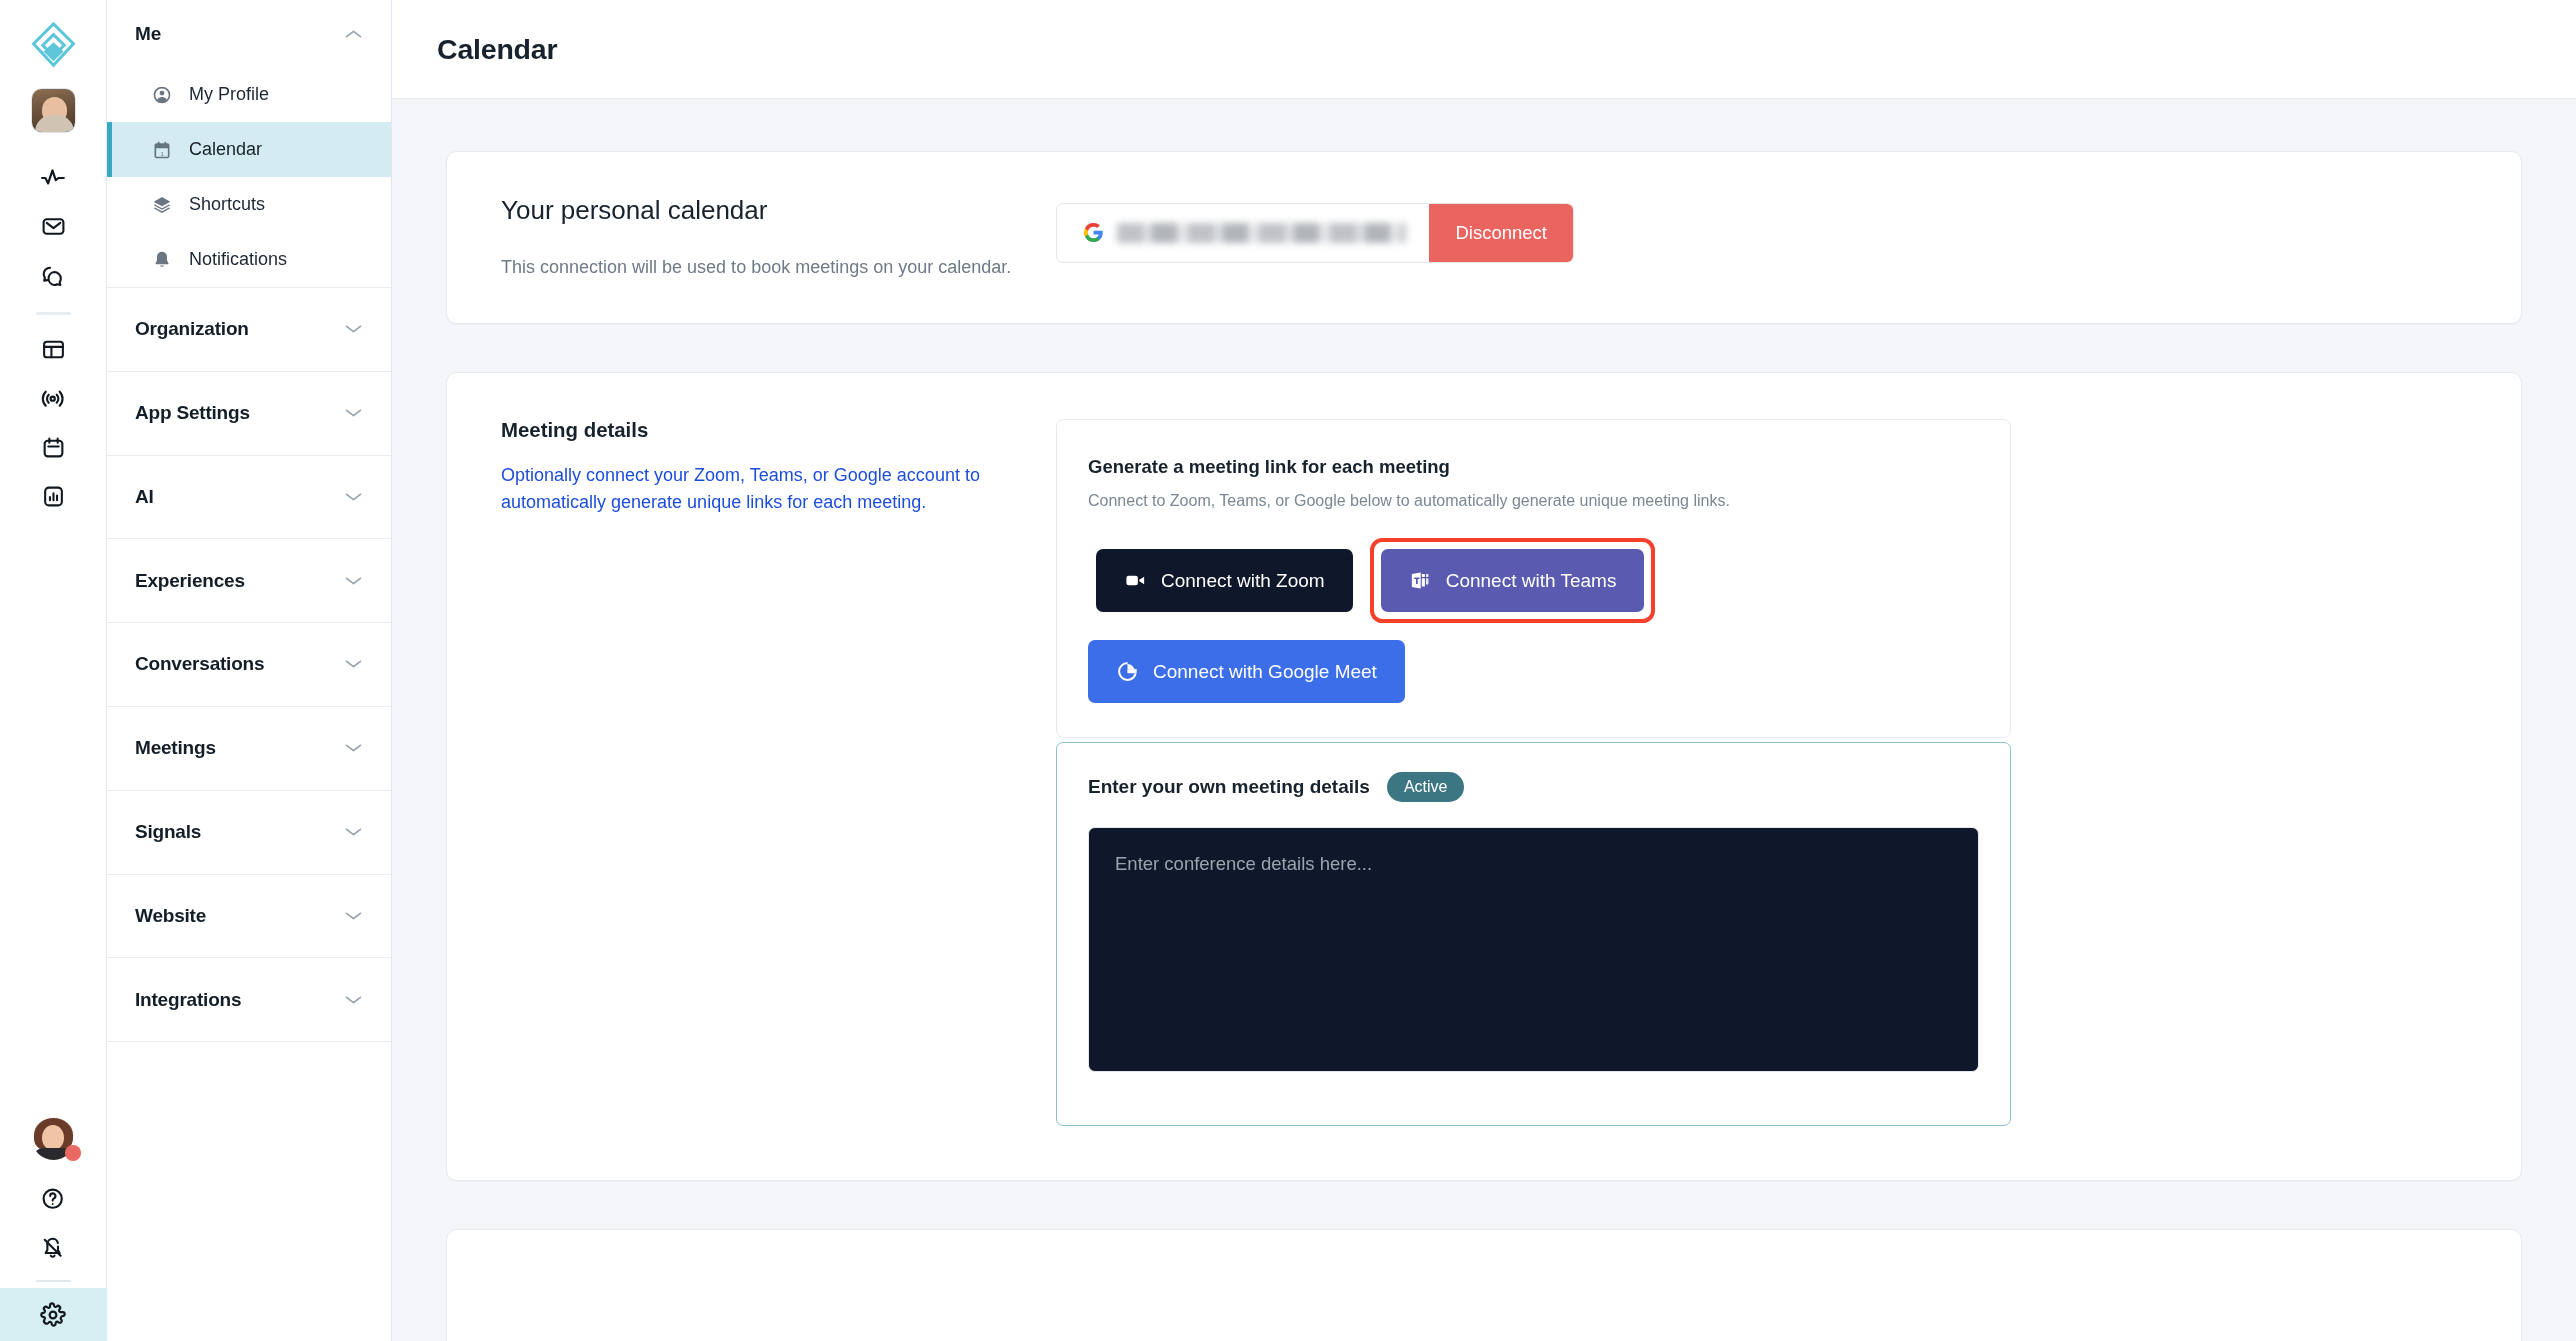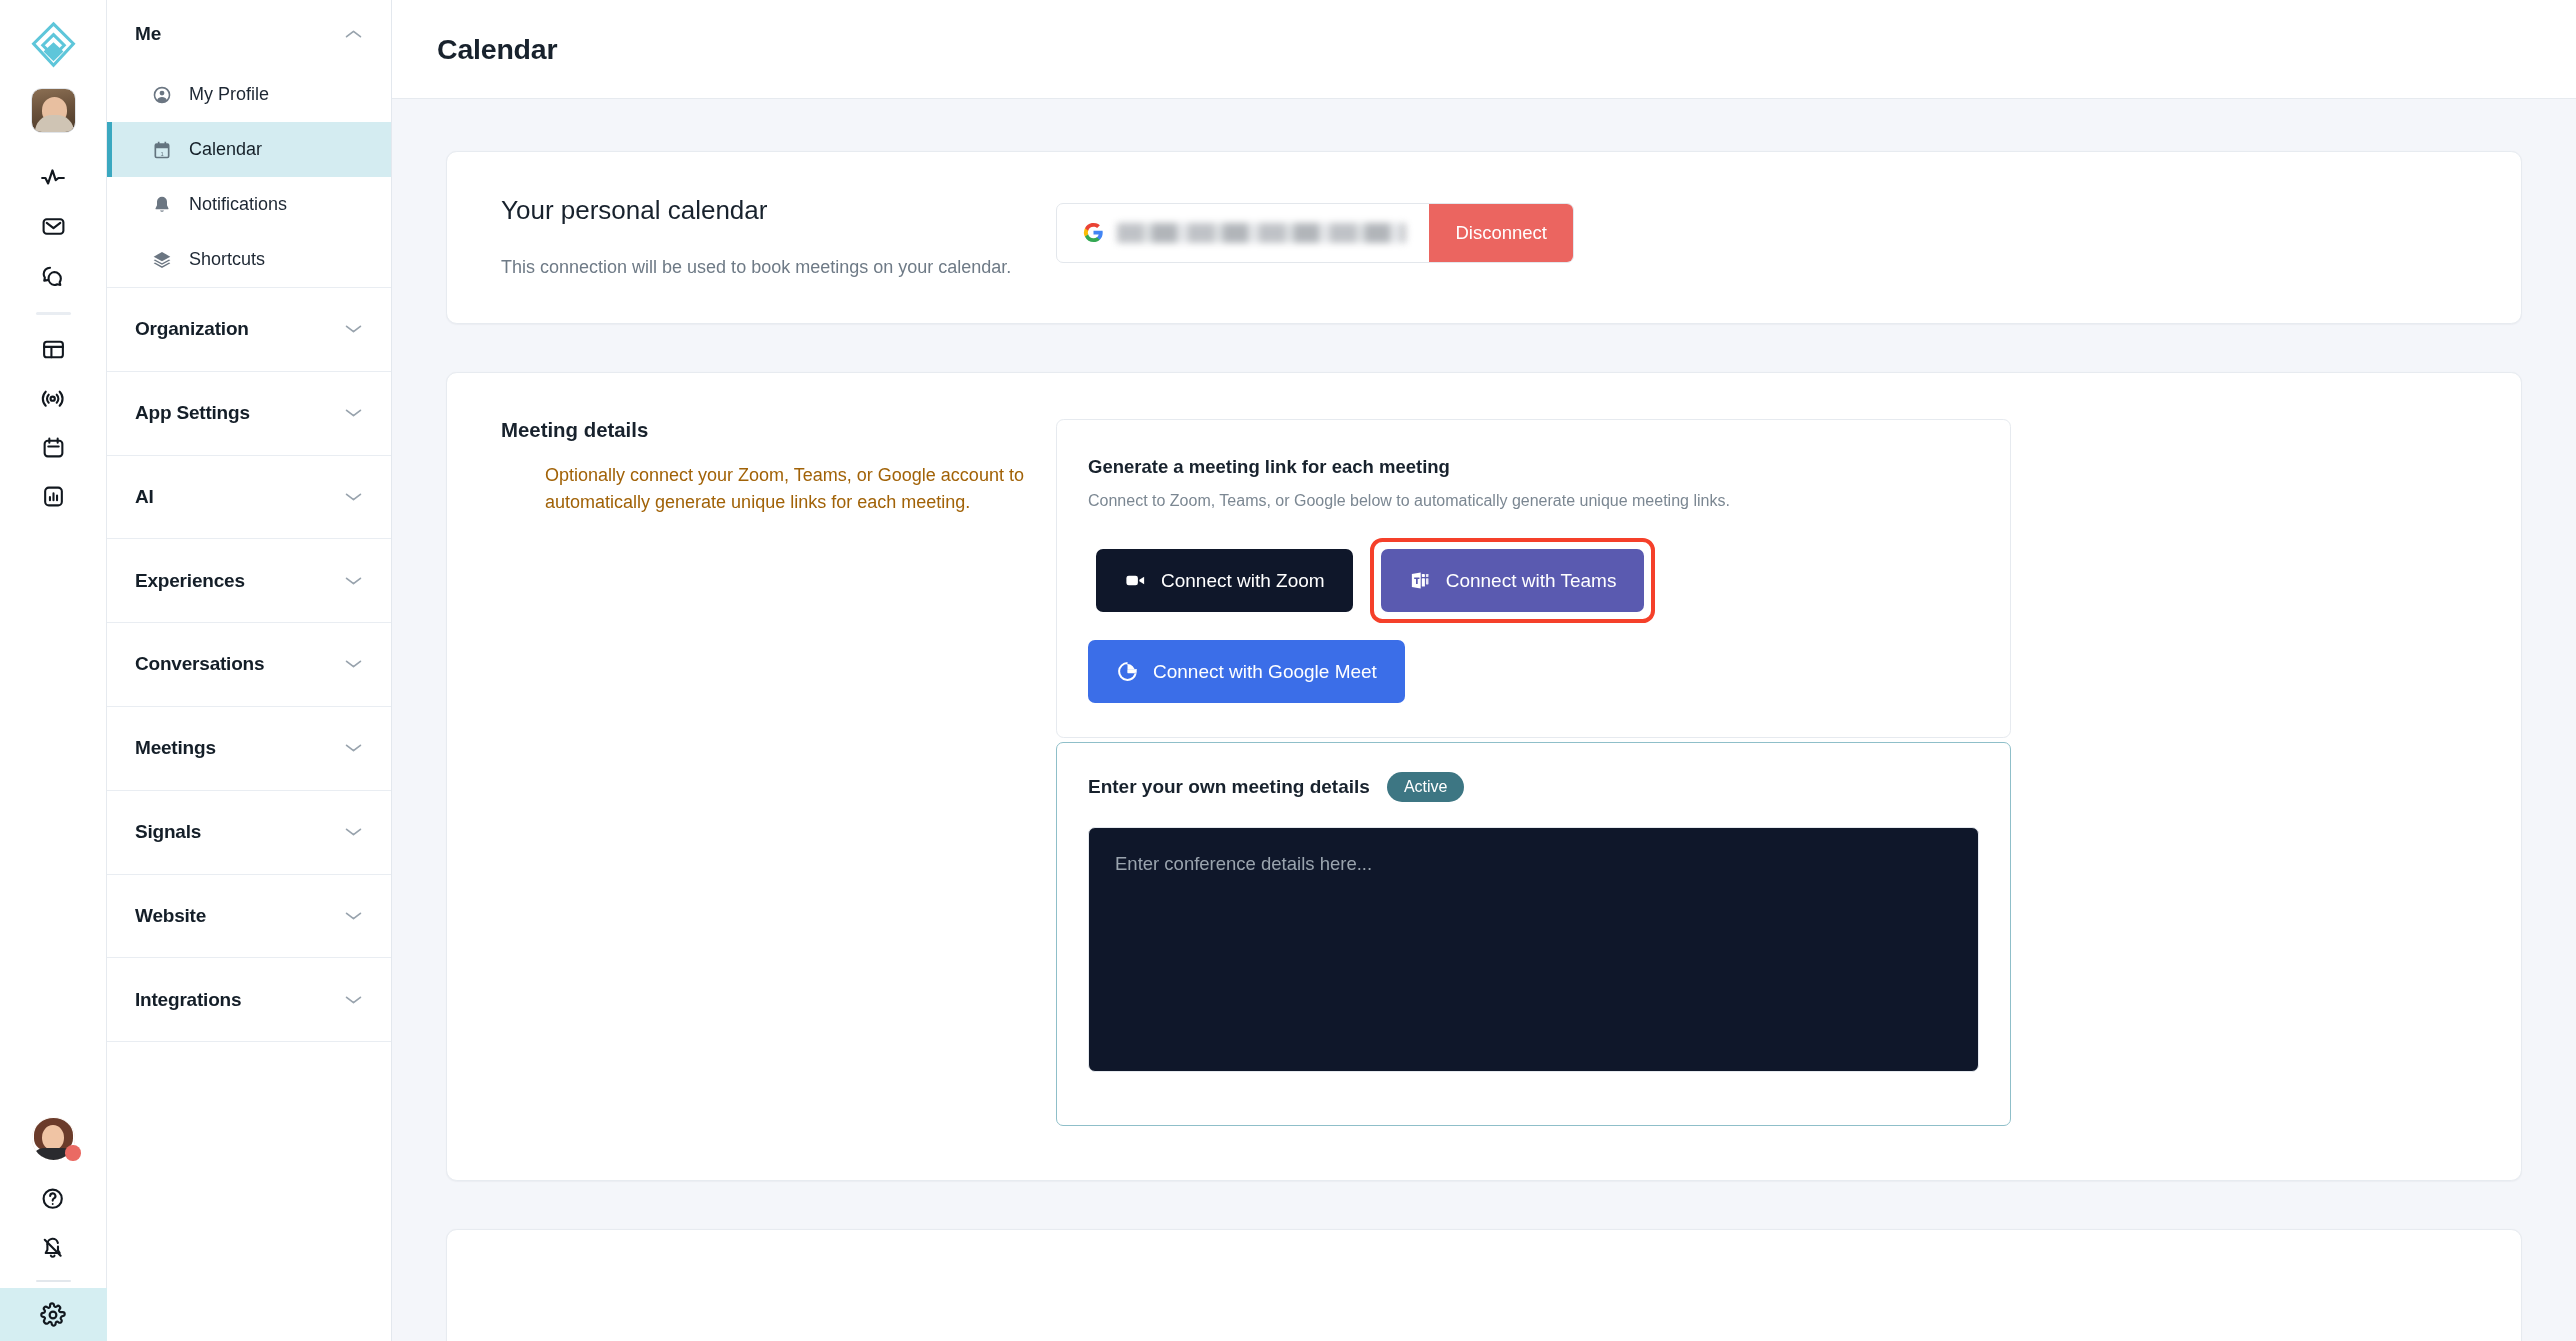--- a/index.html
+++ b/index.html
@@ -147,21 +147,21 @@
   .disconnect-btn {
     flex:0 0 auto; background:#eb6560; color:#fff; border:none;
     font-size: 18.5px; font-weight:400; padding: 0 26px; cursor:pointer;
     font-family:"Liberation Sans", sans-serif;
   }
 
   
   .card2 { display:flex; padding: 46px 0 54px 0; margin-bottom: 48px; }
   .c2-left { width: 609px; padding-left: 54px; }
   .c2-title { font-size: 20.4px; font-weight:700; color:#18222d; margin-bottom: 20px; }
-  .c2-desc { font-size: 18px; color:#a16207; line-height: 1.47; max-width: 562px; margin-left: 44px; }
+  .c2-desc { font-size: 18px; color:#1d4ed8; line-height: 1.47; max-width: 562px; }
   .c2-right { width: 955px; }
 
   .genpanel {
     border:0.8px solid #e6eaef; border-radius: 7.7px; background:#fff;
     padding: 36px 31px 34px 31px;
   }
   .gp-title { font-size: 18.5px; font-weight:700; color:#18222d; margin-bottom: 14px; }
   .gp-sub { font-size: 16px; color:#7b8792; margin-bottom: 28px; }
   .btn-row { display:flex; gap: 0; align-items:center; }
   .conn-btn {
@@ -333,35 +333,35 @@
           <path d="M7 2h2v2h6V2h2v2h1.5A2.5 2.5 0 0 1 21 6.5v13A2.5 2.5 0 0 1 18.5 22h-13A2.5 2.5 0 0 1 3 19.5v-13A2.5 2.5 0 0 1 5.5 4H7V2zm12 8H5v9.5c0 .3.2.5.5.5h13c.3 0 .5-.2.5-.5V10z"></path>
           <text x="12" y="19" font-size="7" font-family="Liberation Sans, sans-serif" text-anchor="middle" fill="currentColor">1</text>
         </svg>
       </span>
       <span class="lbl">Calendar</span>
     </div>
 
     <div class="sb-item">
       <span class="ico">
         <svg width="20" height="20" viewBox="0 0 24 24" fill="currentColor">
-          <path d="M12 2a6 6 0 0 0-6 6v4.3L4.3 16a.8.8 0 0 0 .7 1.2h14a.8.8 0 0 0 .7-1.2L18 12.3V8a6 6 0 0 0-6-6zm-2.4 16.6a2.6 2.6 0 0 0 4.8 0H9.6z"></path>
-        </svg>
-      </span>
-      <span class="lbl">Notifications</span>
-    </div>
-
-    <div class="sb-item">
-      <span class="ico">
-        <svg width="20" height="20" viewBox="0 0 24 24" fill="currentColor">
           <path d="M12 2.5 22 8l-10 5.5L2 8l10-5.5z"></path>
           <path d="M12 16 3.6 11.4 2 12.3l10 5.5 10-5.5-1.6-.9L12 16z"></path>
           <path d="M12 19.6 3.6 15 2 15.9l10 5.6 10-5.6-1.6-.9-8.4 4.6z"></path>
         </svg>
       </span>
       <span class="lbl">Shortcuts</span>
+    </div>
+
+    <div class="sb-item">
+      <span class="ico">
+        <svg width="20" height="20" viewBox="0 0 24 24" fill="currentColor">
+          <path d="M12 2a6 6 0 0 0-6 6v4.3L4.3 16a.8.8 0 0 0 .7 1.2h14a.8.8 0 0 0 .7-1.2L18 12.3V8a6 6 0 0 0-6-6zm-2.4 16.6a2.6 2.6 0 0 0 4.8 0H9.6z"></path>
+        </svg>
+      </span>
+      <span class="lbl">Notifications</span>
     </div>
 
     <div class="sb-sep"></div>
 
     <div class="sb-section">
       <span class="t">Organization</span>
       <span class="chev">
         <svg width="17" height="10" viewBox="0 0 22 13" fill="none" stroke="#98a3ad" stroke-width="2.2" stroke-linecap="round" stroke-linejoin="round">
             <path d="M2 3 11 10l9-7"></path>
           </svg>

